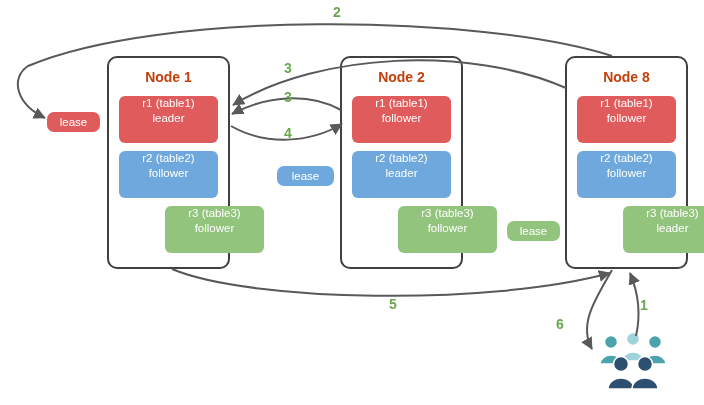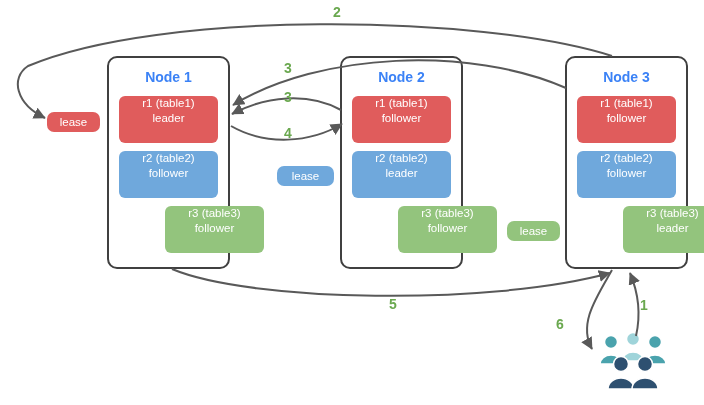--- a/index.html
+++ b/index.html
@@ -1,21 +1,21 @@
 <!DOCTYPE html>
 <html><head>
 <meta charset="utf-8">
 <style>
   html,body{margin:0;padding:0;background:#ffffff;}
   .canvas{position:relative;width:704px;height:405px;background:#fff;
           font-family:"Liberation Sans",sans-serif;overflow:hidden;}
 
   .node{position:absolute;top:56px;width:123px;height:213px;background:#fff;
         border:2px solid #404040;border-radius:10px;box-sizing:border-box;z-index:2;}
-  .node-title{margin-top:11px;text-align:center;font-size:14px;font-weight:bold;color:#3b82f6;}
+  .node-title{margin-top:11px;text-align:center;font-size:14px;font-weight:bold;color:#c2410c;}
 
   .replica{position:absolute;left:10px;width:99px;height:47px;border-radius:6px;color:#fff;
            display:flex;flex-direction:column;align-items:center;justify-content:flex-start;
            font-size:11.5px;line-height:15px;text-align:center;}
   .replica.red{background:#e05c5c;}
   .replica.blue{background:#6fa8dc;}
   .replica.green{background:#93c47d;}
   .r1{top:38px;} .r2{top:93px;} .r3{top:148px;margin-left:46px;}
 
   .lease{position:absolute;height:20px;border-radius:7px;color:#fff;font-size:11.5px;
@@ -78,21 +78,21 @@
       <div>r2 (table2)</div>
       <div>leader</div>
     </div>
     <div class="replica green r3">
       <div>r3 (table3)</div>
       <div>follower</div>
     </div>
   </div>
 
   <div class="node" style="left:565px">
-    <div class="node-title">Node 3</div>
+    <div class="node-title">Node 8</div>
     <div class="replica red r1">
       <div>r1 (table1)</div>
       <div>follower</div>
     </div>
     <div class="replica blue r2">
       <div>r2 (table2)</div>
       <div>follower</div>
     </div>
     <div class="replica green r3">
       <div>r3 (table3)</div>

